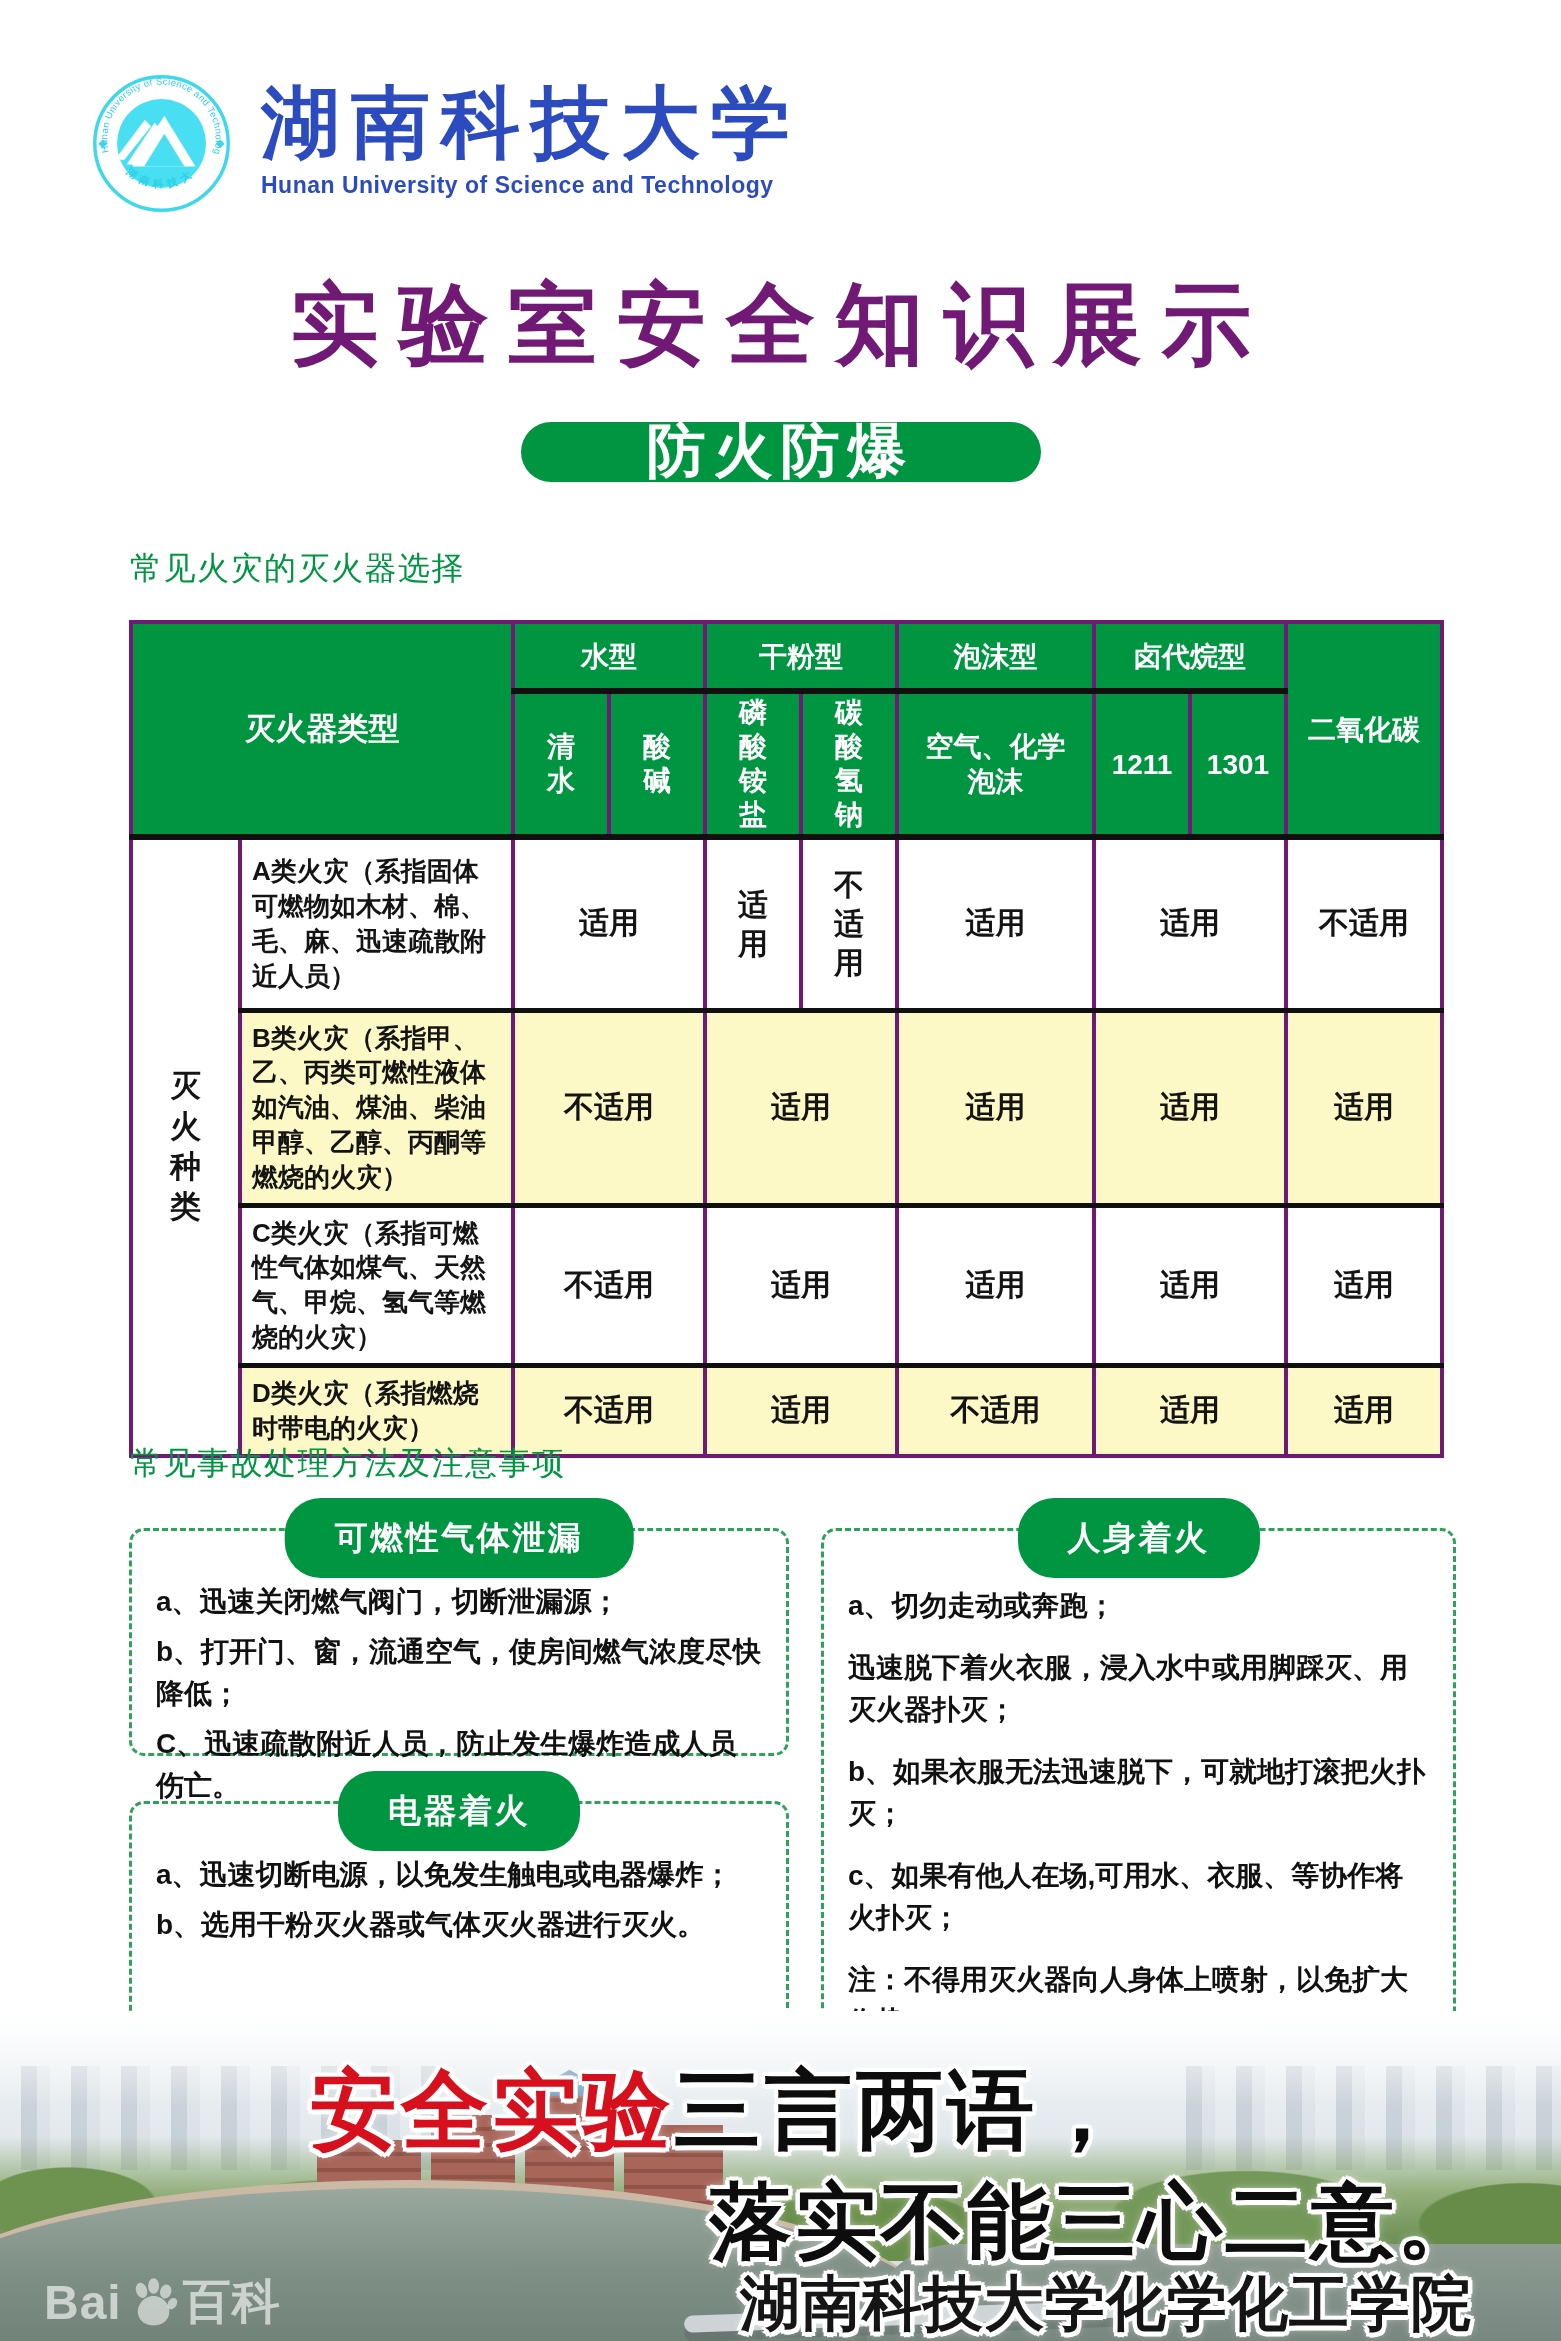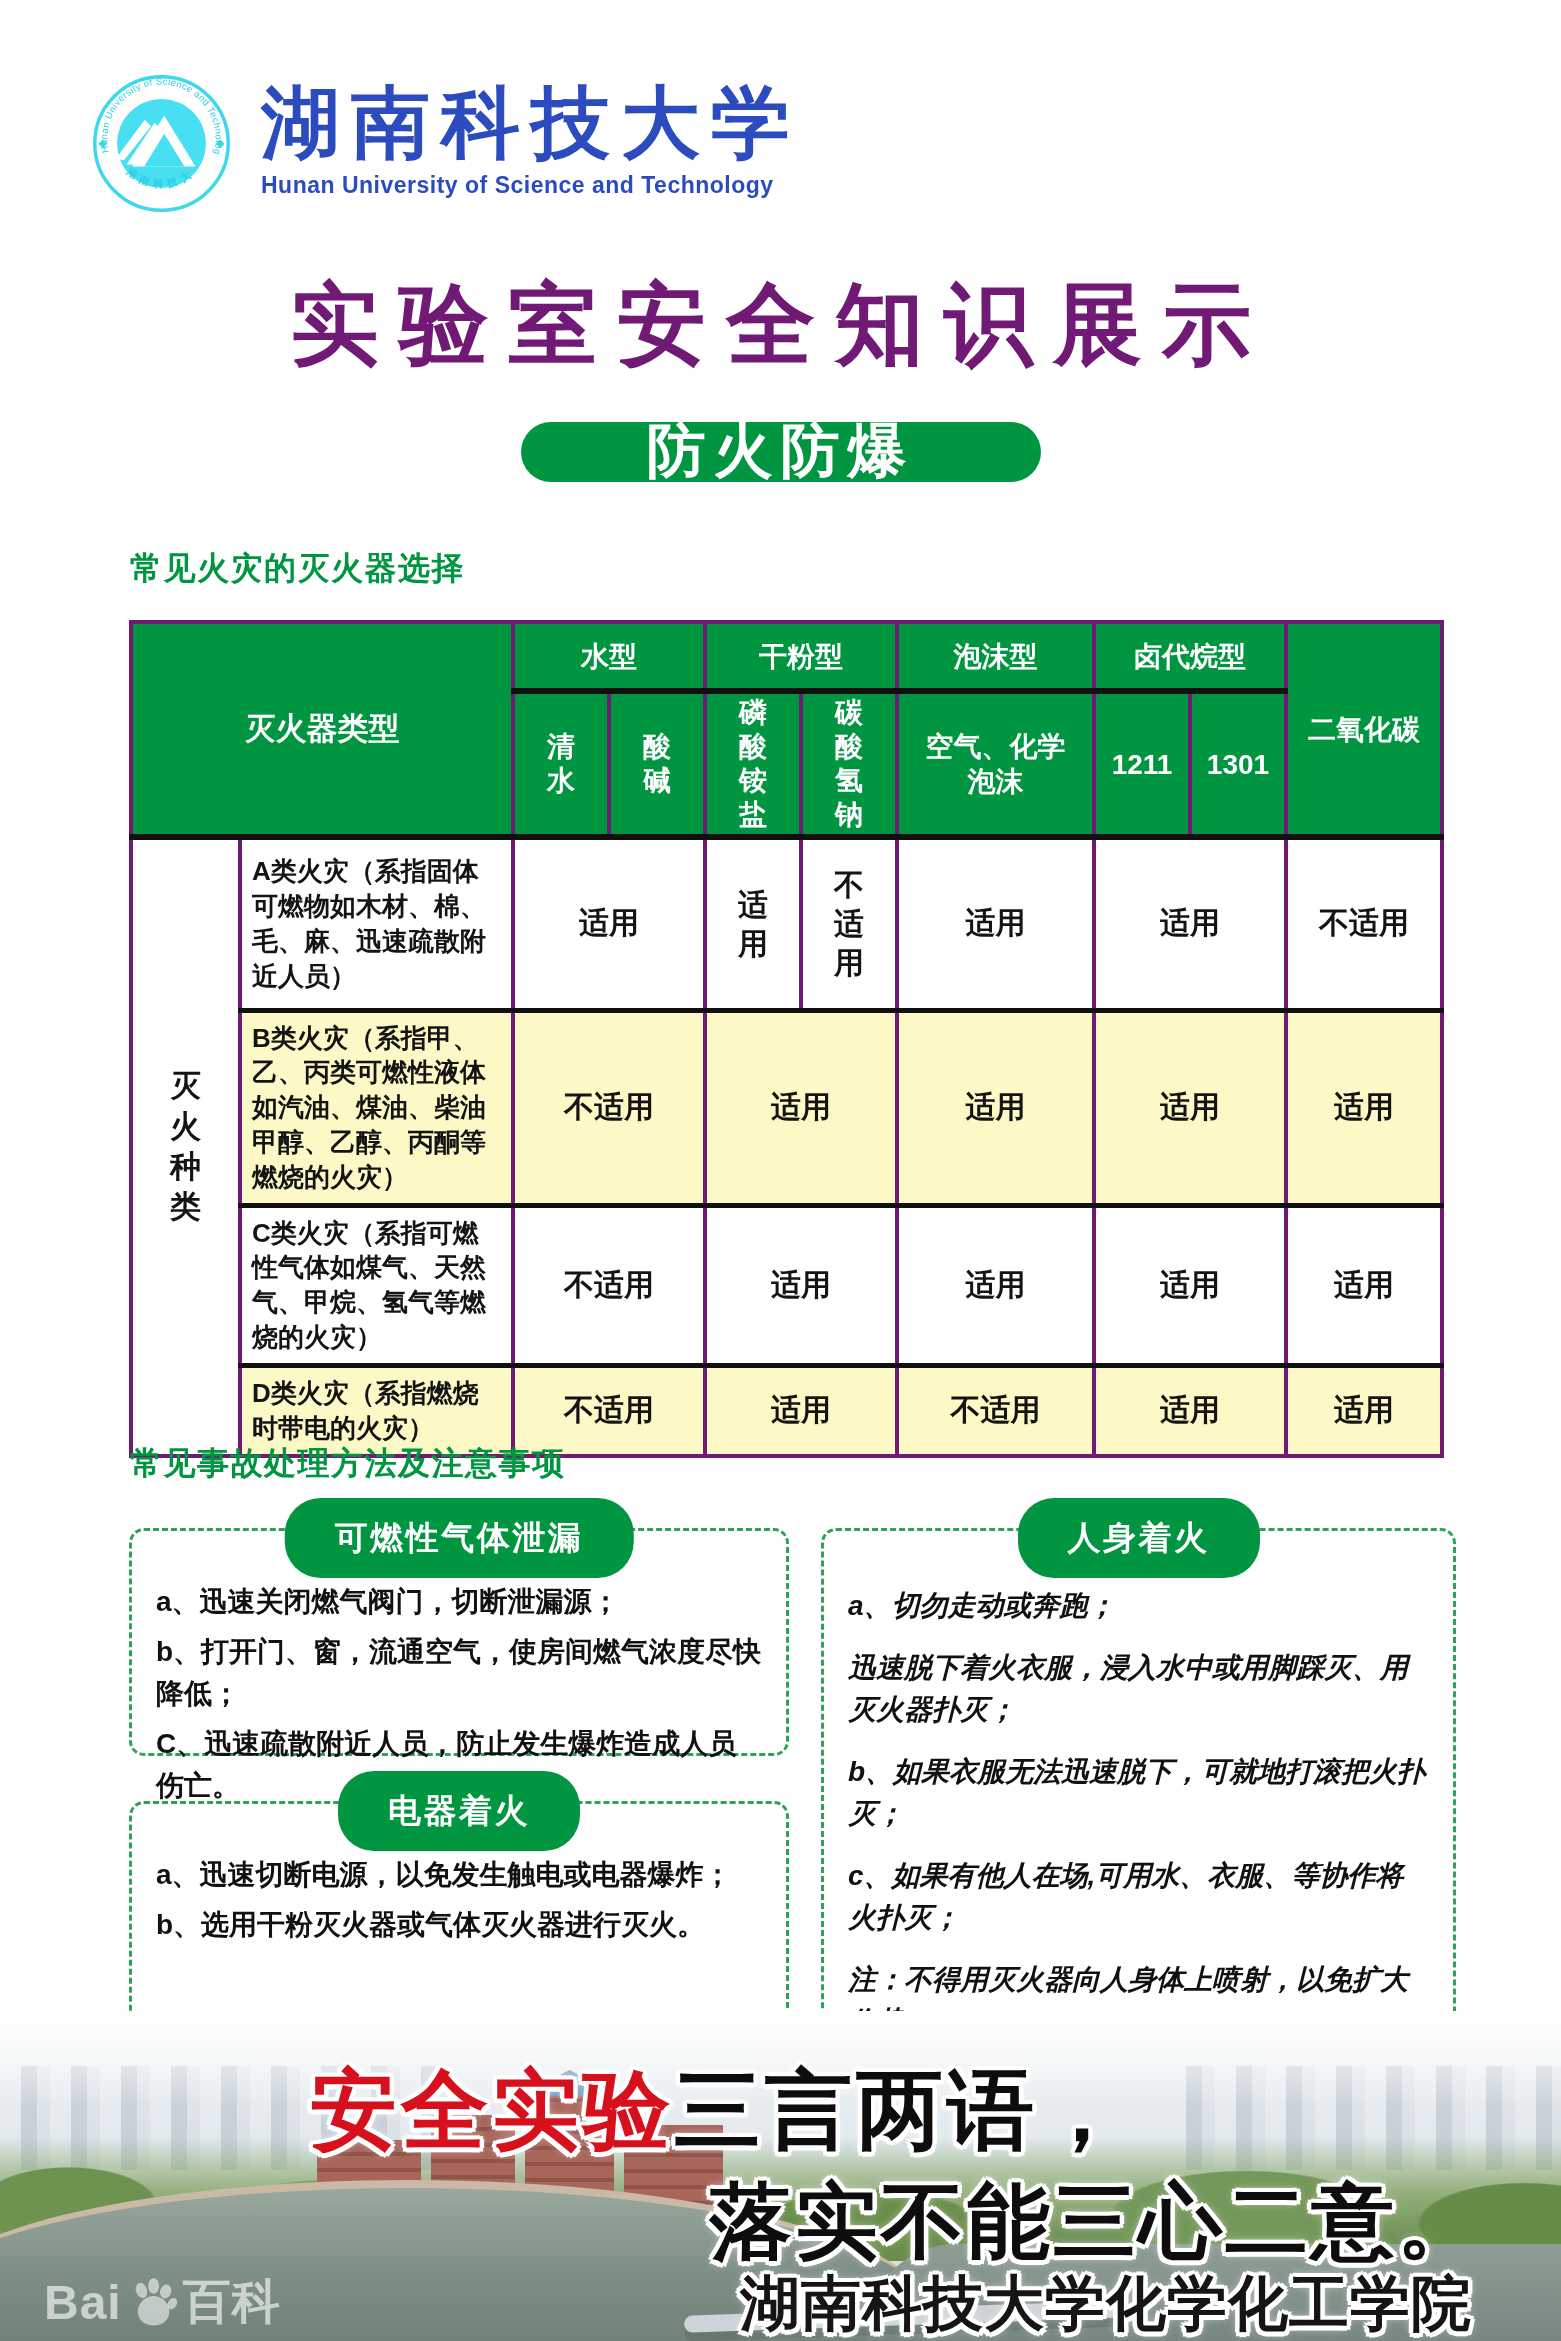--- a/index.html
+++ b/index.html
@@ -28,21 +28,21 @@
   
   .banner {
     position:absolute; top:422px; left:50%; transform:translateX(-50%);
     width:520px; height:60px; background:#009641; border-radius:39px;
     display:flex; align-items:center; justify-content:center;
     color:#ffffff; font-size:59px; font-weight:bold; letter-spacing:8px;
   }
 
   
   .section-heading {
-    position:absolute; left:130px; color:#009641; font-size:32px; font-weight:bold;
+    position:absolute; left:130px; color:#009641; font-size:32px; font-weight:normal;
     letter-spacing:1.5px; white-space:nowrap;
   }
   #sec1 { top:547px; }
   #sec2 { top:1442px; }
 
   
   .fire-table {
     position:absolute; left:129px; top:620px; width:1309px;
     border-collapse:collapse; table-layout:fixed; border:3.5px solid #101010;
   }
@@ -74,21 +74,21 @@
   #box3 { left:821px; top:1528px; width:635px; height:535px; }
   .pill {
     position:absolute; top:-33px; left:50%; transform:translateX(-50%);
     background:#009641; color:#ffffff; border-radius:36px; height:64px;
     padding:8px 50px; display:flex; align-items:center; justify-content:center;
     font-size:33px; font-weight:bold; letter-spacing:2.5px; white-space:nowrap;
   }
   .box-content { padding:50px 22px 10px 24px; font-size:28px; font-weight:bold; line-height:1.52; color:#111; }
   #box3 .box-content { padding-top:54px; }
   .box-content p { margin:0 0 7px 0; }
-  #box3 .box-content p { margin-bottom:19px;font-style:italic; }
+  #box3 .box-content p { margin-bottom:19px; }
 
   
   .photo { position:absolute; left:0; top:2011px; width:1561px; height:331px; overflow:hidden; }
   .ph-sky { position:absolute; inset:0; background:linear-gradient(180deg,#f3f6f8 0%,#e2e8ec 40%,#cfd9de 100%); }
   .ph-city { position:absolute; top:55px; height:104px; opacity:.5;
     background:repeating-linear-gradient(90deg, rgba(144,156,172,0) 0 21px, rgba(144,156,172,.65) 21px 37px, rgba(144,156,172,.2) 37px 50px); }
   .ph-city.left { left:0; width:446px; }
   .ph-city.right { left:1165px; width:397px; }
   .ph-green {
     position:absolute; left:-30px; top:126px; width:1636px; height:124px;

